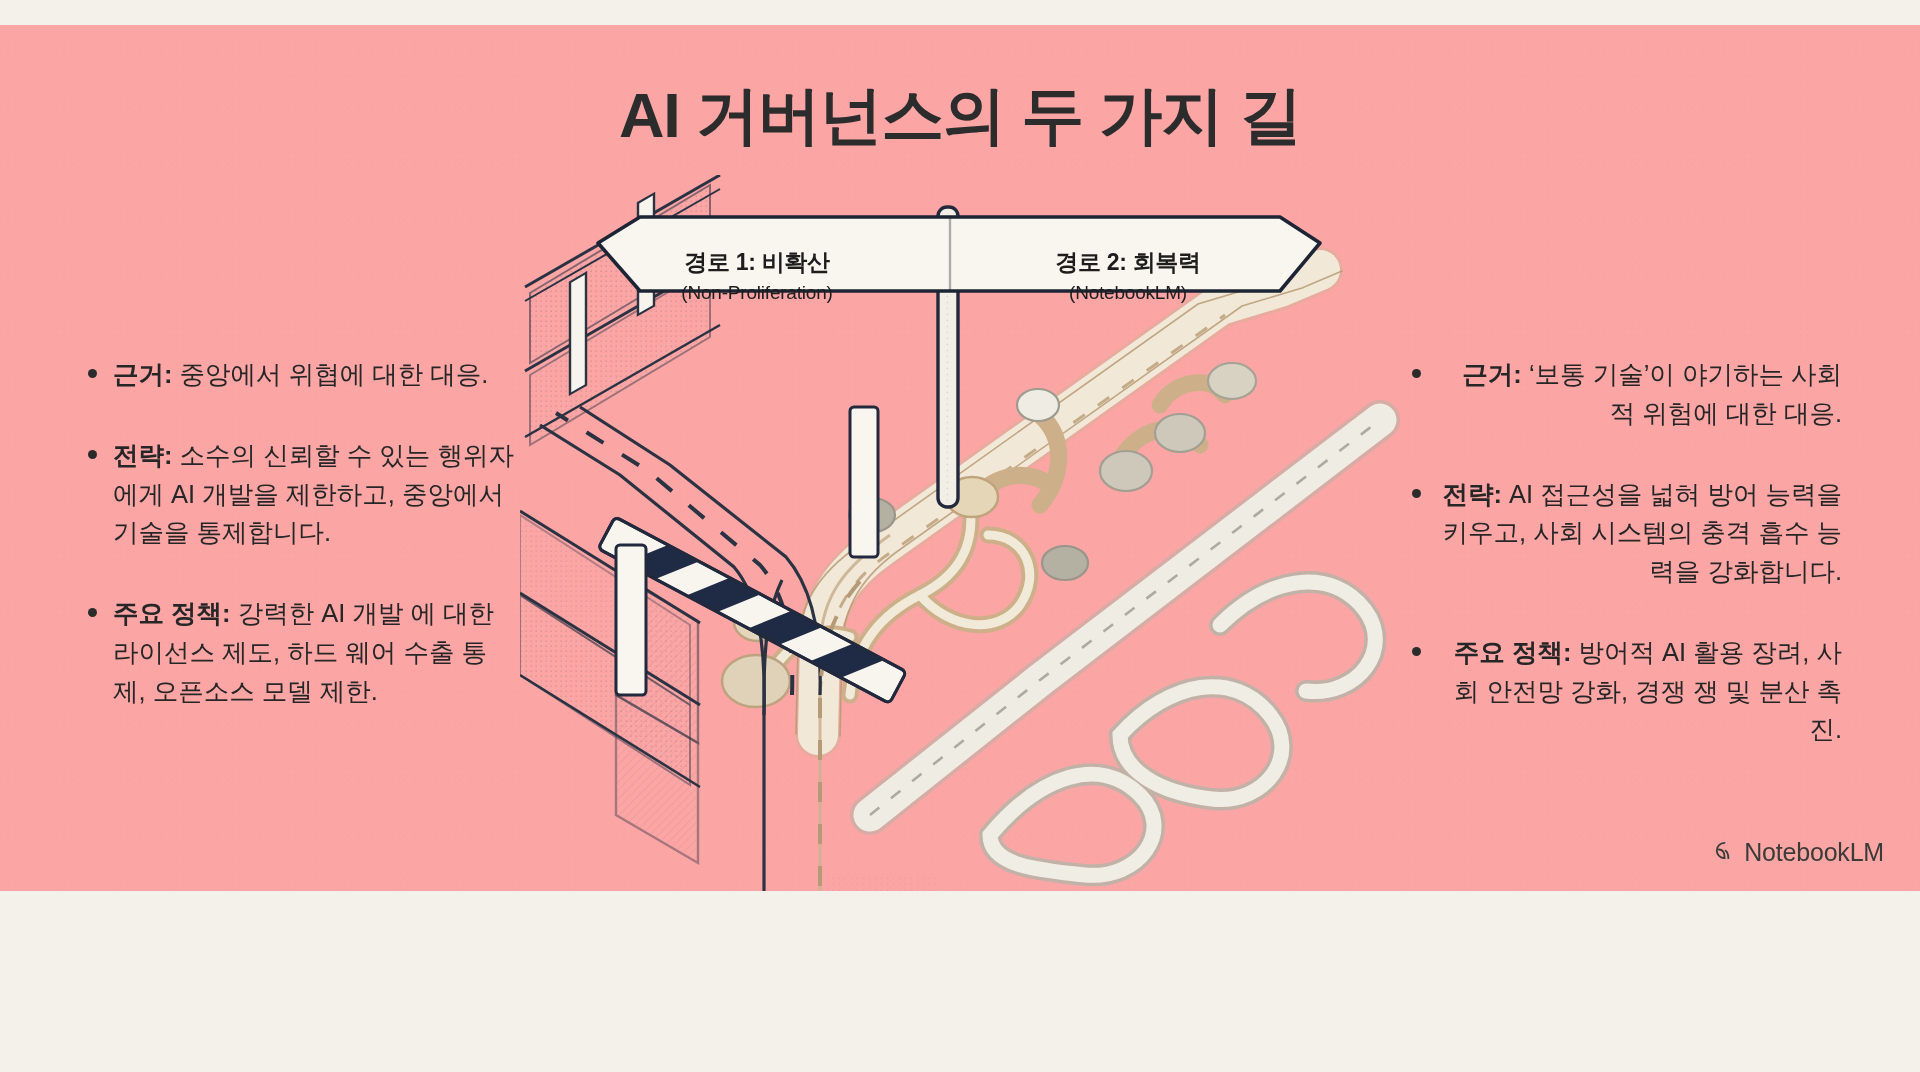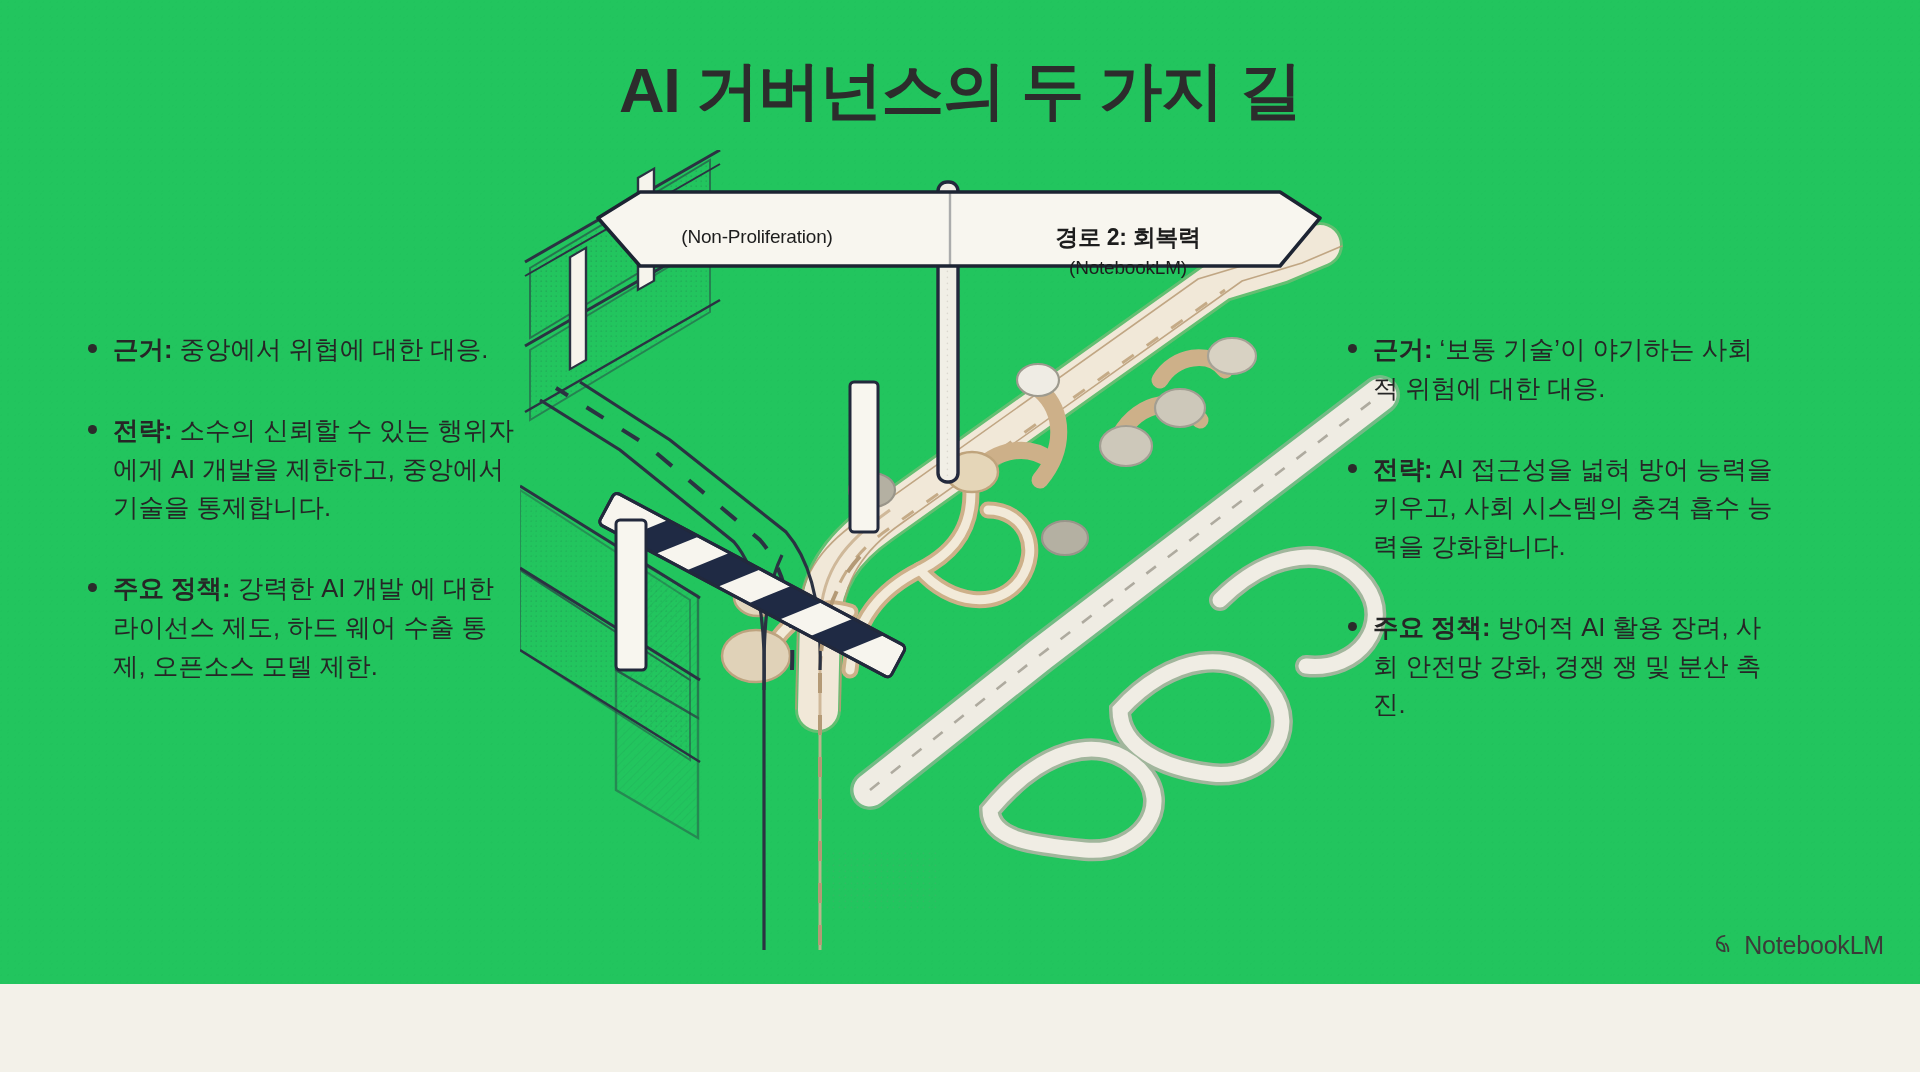--- a/index.html
+++ b/index.html
@@ -8,23 +8,24 @@
     padding: 0;
     background: #f3f1e9;
   }
   body {
     font-family: "Liberation Sans", "DejaVu Sans", sans-serif;
     -webkit-font-smoothing: antialiased;
   }
   #canvas {
     position: relative;
     width: 1920px;
-    height: 984px;
-    background: #22c55e;
+    height: 866px;
+    background: #fca5a5;
     overflow: hidden;
+    margin-top: 25px;
   }
   
   #canvas::before {
     content: "";
     position: absolute;
     inset: 0;
     pointer-events: none;
     background-image:
       radial-gradient(circle at 20% 30%, rgba(0,0,0,0.012) 0 1px, transparent 1px),
       radial-gradient(circle at 70% 60%, rgba(0,0,0,0.012) 0 1px, transparent 1px);
@@ -49,21 +50,21 @@
   }
 
   
   .column {
     position: absolute;
     top: 330px;
     width: 430px;
     z-index: 6;
   }
   .column.left  { left: 88px; }
-  .column.right { left: 1348px; }
+  .column.right { left: 1412px; text-align: right; }
 
   .bullet {
     position: relative;
     display: flex;
     align-items: flex-start;
     margin-bottom: 42px;
     font-size: 25.5px;
     line-height: 1.52;
     color: #262626;
   }
@@ -284,20 +285,21 @@
       </g>
 
       <g>
         <path d="M 78 68 L 120 42 L 760 42 L 800 68 L 760 116 L 120 116 Z" fill="#f8f6ef" stroke="#1d2433" stroke-width="3.6" stroke-linejoin="round"></path>
         <line x1="430" y1="42" x2="430" y2="116" stroke="#1d2433" stroke-width="2.4" opacity="0.35"></line>
       </g>
     </svg>
   </div>
 
   <div class="signpost" id="sign-left">
+    <div class="sign-ko">경로 1: 비확산</div>
     <div class="sign-en">(Non-Proliferation)</div>
   </div>
   <div class="signpost" id="sign-right">
     <div class="sign-ko">경로 2: 회복력</div>
     <div class="sign-en">(NotebookLM)</div>
   </div>
 
   <div class="column left">
     <div class="bullet">
       <span class="dot"></span>

